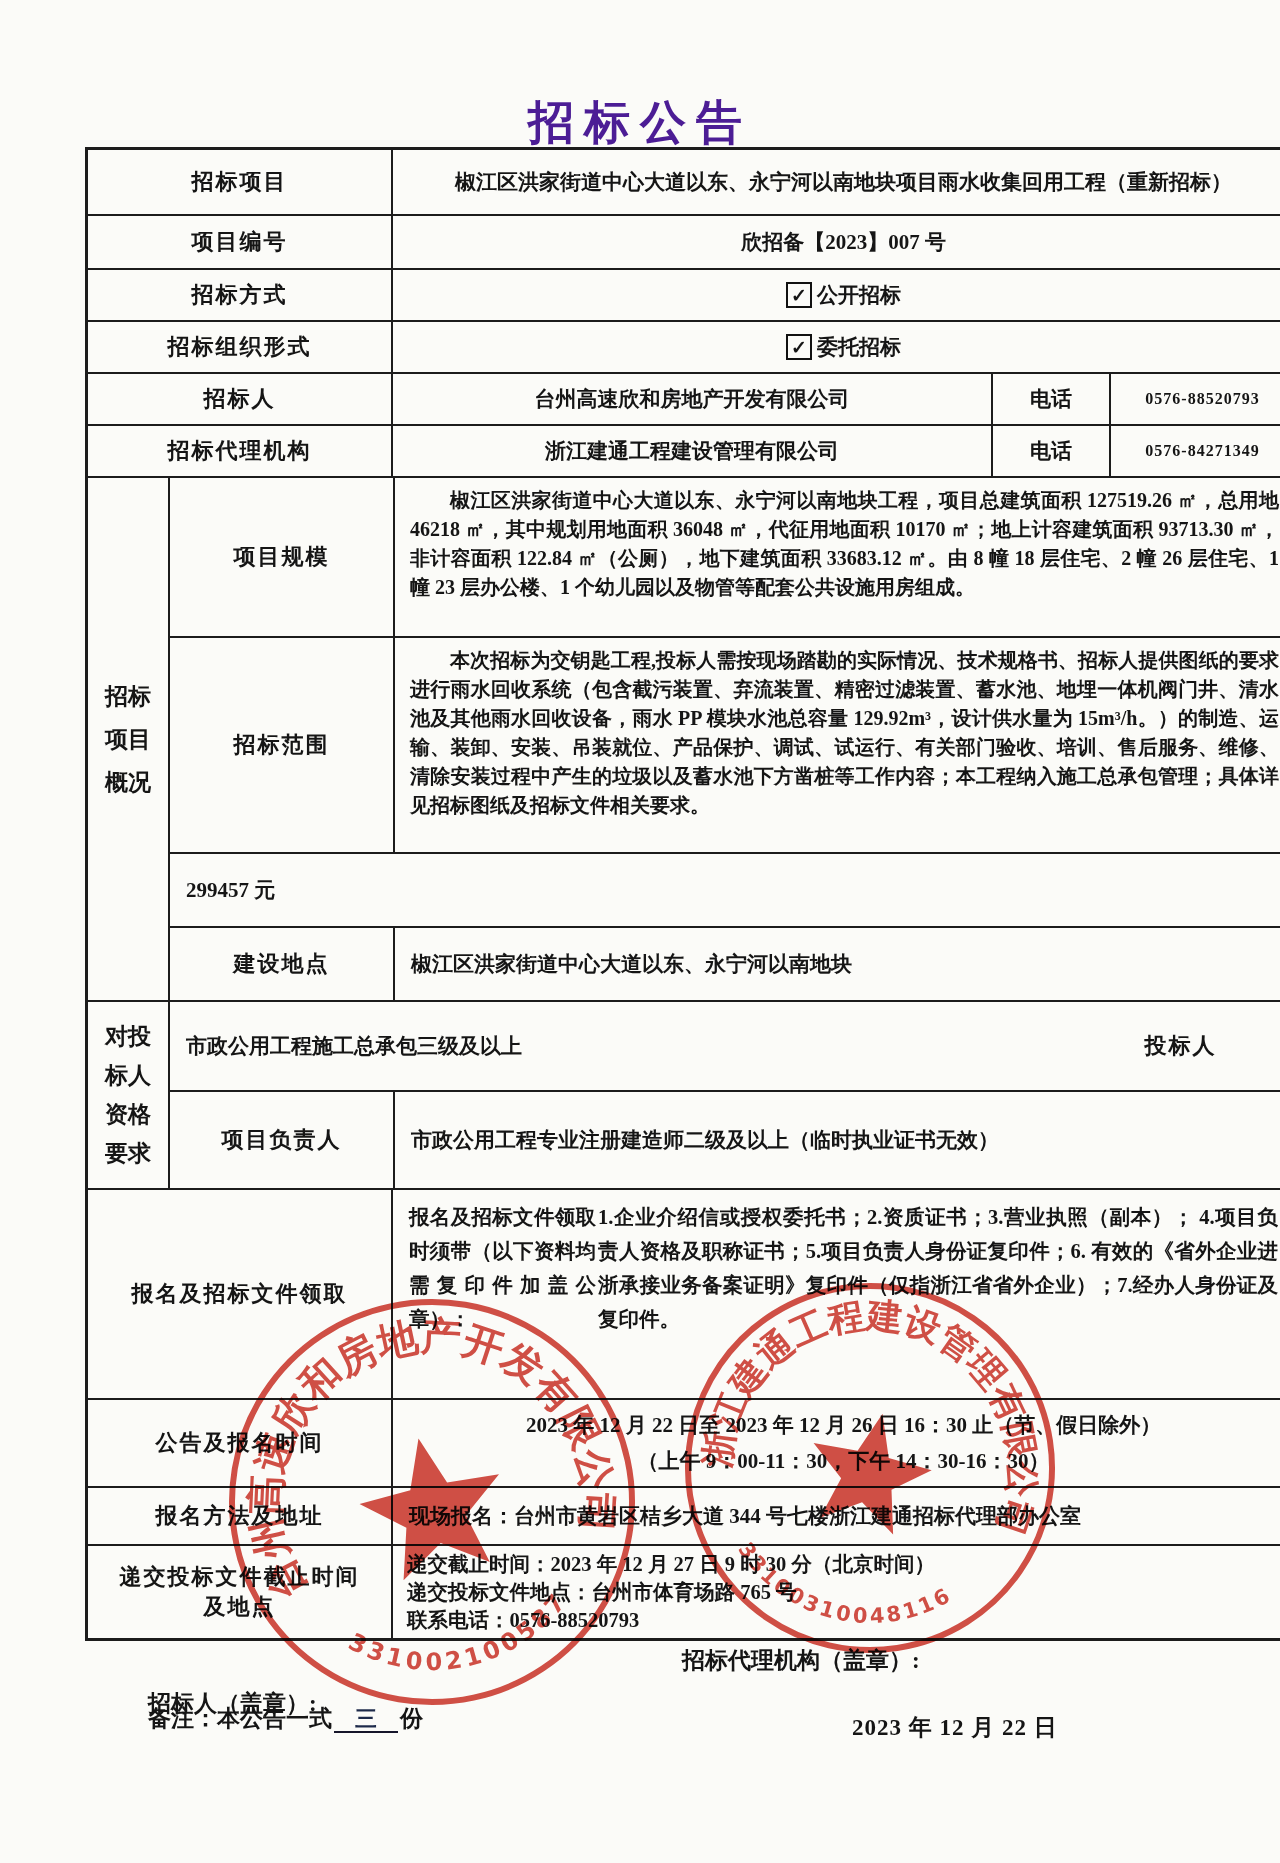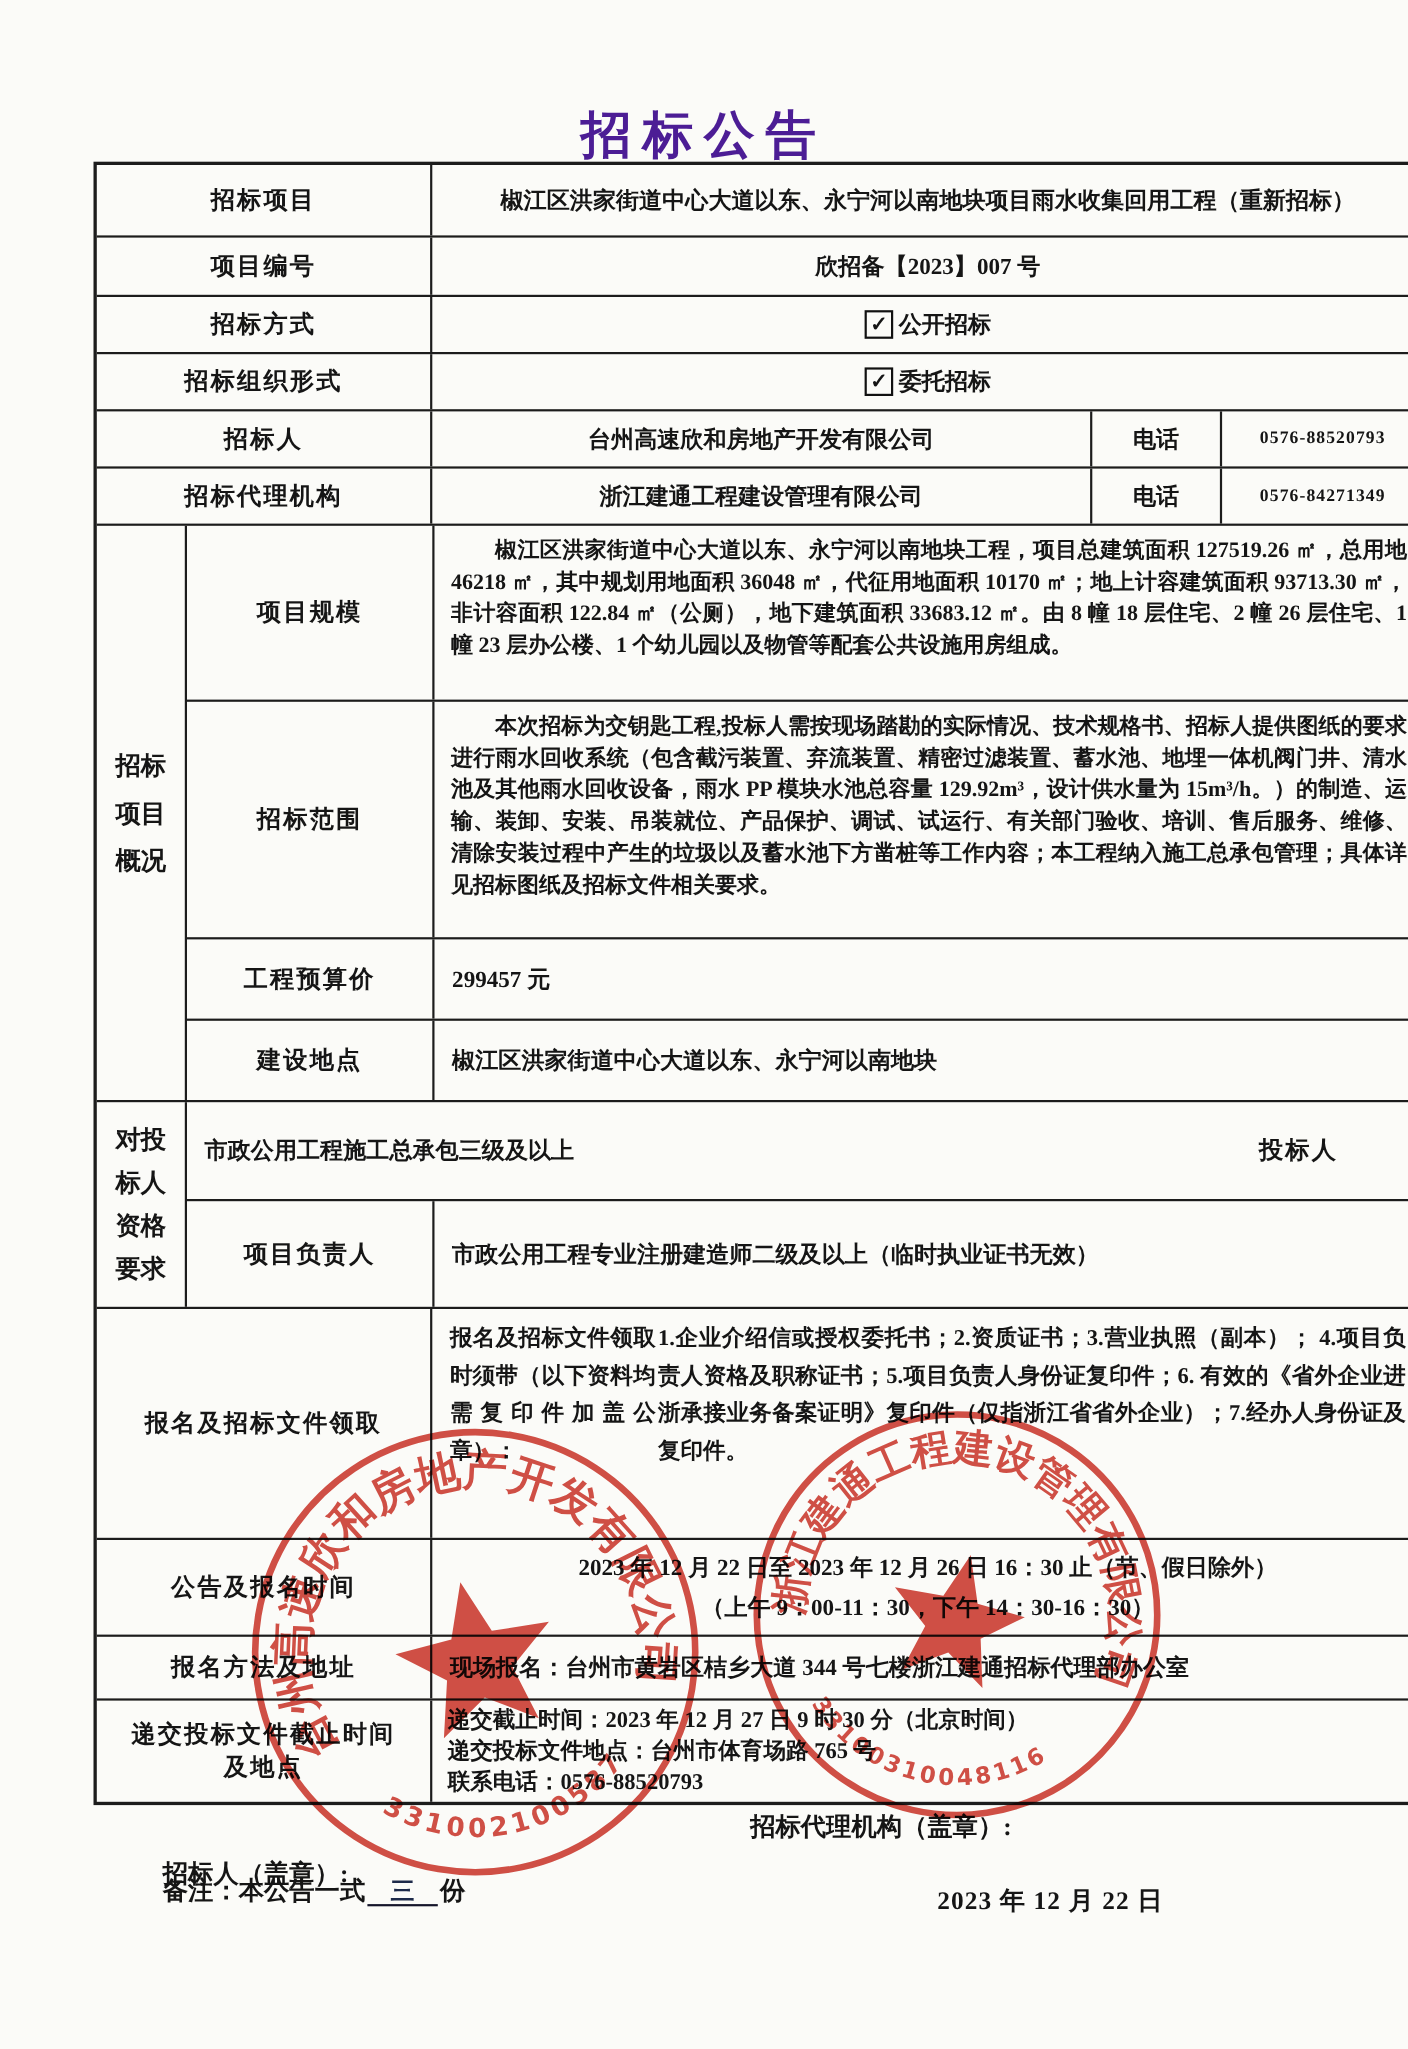--- a/index.html
+++ b/index.html
@@ -188,21 +188,20 @@
       <div class="sec-body">
         <div class="sec-row">
           <div class="cell lbl h-scale">项目规模</div>
           <div class="cell para indent h-scale">椒江区洪家街道中心大道以东、永宁河以南地块工程，项目总建筑面积 127519.26 ㎡，总用地 46218 ㎡，其中规划用地面积 36048 ㎡，代征用地面积 10170 ㎡；地上计容建筑面积 93713.30 ㎡，非计容面积 122.84 ㎡（公厕），地下建筑面积 33683.12 ㎡。由 8 幢 18 层住宅、2 幢 26 层住宅、1 幢 23 层办公楼、1 个幼儿园以及物管等配套公共设施用房组成。</div>
         </div>
         <div class="sec-row">
           <div class="cell lbl h-scope">招标范围</div>
           <div class="cell para indent h-scope">本次招标为交钥匙工程,投标人需按现场踏勘的实际情况、技术规格书、招标人提供图纸的要求进行雨水回收系统（包含截污装置、弃流装置、精密过滤装置、蓄水池、地埋一体机阀门井、清水池及其他雨水回收设备，雨水 PP 模块水池总容量 129.92m³，设计供水量为 15m³/h。）的制造、运输、装卸、安装、吊装就位、产品保护、调试、试运行、有关部门验收、培训、售后服务、维修、清除安装过程中产生的垃圾以及蓄水池下方凿桩等工作内容；本工程纳入施工总承包管理；具体详见招标图纸及招标文件相关要求。</div>
         </div>
         <div class="sec-row">
-          <div class="cell lbl h-budget">工程预算价</div>
           <div class="cell val-left h-budget">299457 元</div>
         </div>
         <div class="sec-row">
           <div class="cell lbl h-location">建设地点</div>
           <div class="cell val-left h-location">椒江区洪家街道中心大道以东、永宁河以南地块</div>
         </div>
       </div>
     </div>
 
     <div class="t-row section">

